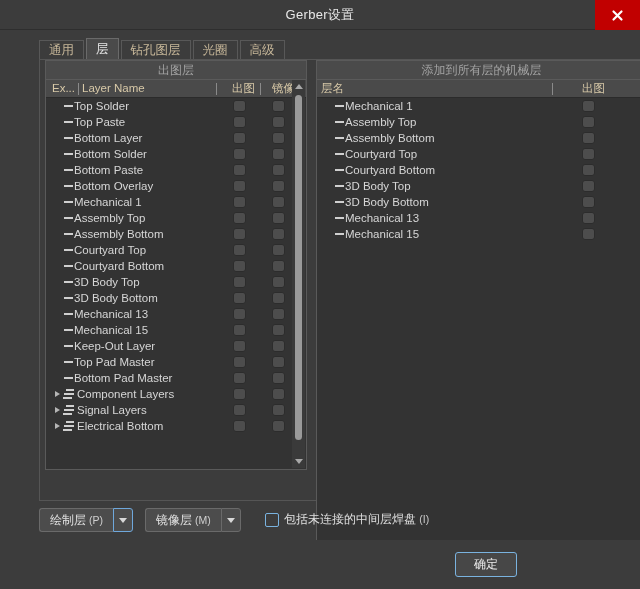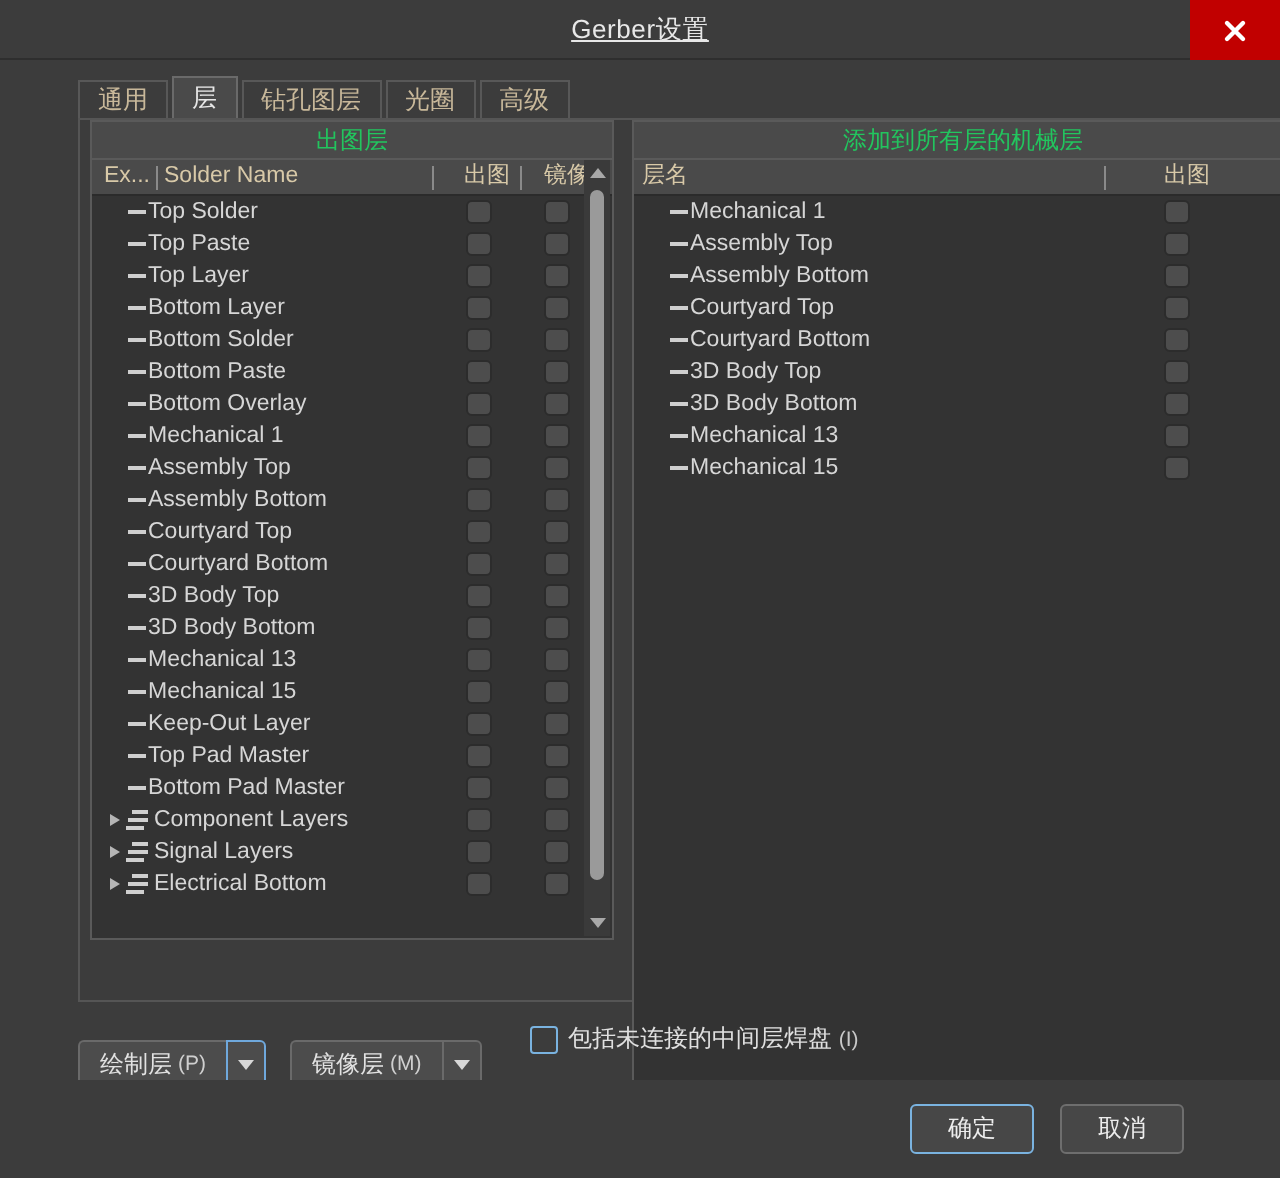--- a/index.html
+++ b/index.html
@@ -12,21 +12,21 @@
 
   
   #titlebar {
     position: absolute; left: 0; top: 0; width: 640px; height: 30px;
     background: #3c3c3c;
     border-bottom: 1px solid #2e2e2e;
   }
   #title-text {
     position: absolute; left: 0; top: 0; width: 640px; height: 30px;
     line-height: 30px; text-align: center;
-    color: #e8e8e8; font-size: 13px; letter-spacing: .3px; text-decoration: underline;
+    color: #e8e8e8; font-size: 13px; letter-spacing: .3px;
   }
   #close-btn {
     position: absolute; right: 0; top: 0; width: 45px; height: 30px;
     background: #c10000;
     display: flex; align-items: center; justify-content: center;
     cursor: pointer;
   }
   #close-btn svg { display:block; }
 
   
@@ -72,21 +72,21 @@
     background: #333333;
     border: 1px solid #5a5a5a;
   }
   #left-panel  { left: 5px;   width: 262px; height: 410px; }
   #right-panel { left: 276px; width: 331px; height: 512px; }
 
   .panel-title {
     position: absolute; left: 0; top: 0; right: 0; height: 19px;
     background: #4a4a4a;
     border-bottom: 1px solid #5a5a5a;
-    color: #22c55e; font-size: 12px;
+    color: #a3a3a3; font-size: 12px;
     text-align: center; line-height: 18px;
   }
   .col-header {
     position: absolute; left: 0; top: 19px; right: 0; height: 18px;
     background: #4a4a4a;
     border-bottom: 1px solid #2b2b2b;
     padding-left: 40px;
   }
   .col-header .ch {
     position: absolute; top: 0; height: 18px; line-height: 17px;
@@ -174,21 +174,21 @@
     background: #9a9a9a;
     border-radius: 4px;
     cursor: pointer;
   }
 
   
   #bottom-controls {
     position: absolute; left: 14px; top: 478px; width: 612px; height: 28px;
   }
   .split-btn {
-    position: absolute; top: 12px; height: 24px;
+    position: absolute; top: 0; height: 24px;
     display: flex; align-items: stretch;
   }
   .split-btn .main {
     background: #4c4c4c;
     border: 1px solid #6a6a6a;
     border-right: none;
     border-radius: 3px 0 0 3px;
     color: #e2e2e2; font-size: 12px;
     padding: 0 10px;
     display: flex; align-items: center;
@@ -265,42 +265,36 @@
       <div class="tab">高级</div>
     </div>
 
   <div id="tabpage">
 
     <div class="panel" id="left-panel">
       <div class="panel-title">出图层</div>
       <div class="col-header">
         <div class="ch" style="left:6px;">Ex...</div>
         <div class="col-sep" style="left:32px;"></div>
-        <div class="ch" style="left:36px;">Solder Name</div>
+        <div class="ch" style="left:36px;">Layer Name</div>
         <div class="col-sep" style="left:170px;"></div>
         <div class="ch" style="left:186px;">出图</div>
         <div class="col-sep" style="left:214px;"></div>
         <div class="ch" style="left:226px;">镜像</div>
       </div>
       <div class="list-area" id="left-list">
           <div class="row">
             <div class="dash"></div>
             <div class="row-label">Top Solder</div>
             <div class="cb" style="left: 187px;"></div>
             <div class="cb" style="left: 226px;"></div>
           </div>
           <div class="row">
             <div class="dash"></div>
             <div class="row-label">Top Paste</div>
-            <div class="cb" style="left: 187px;"></div>
-            <div class="cb" style="left: 226px;"></div>
-          </div>
-          <div class="row">
-            <div class="dash"></div>
-            <div class="row-label">Top Layer</div>
             <div class="cb" style="left: 187px;"></div>
             <div class="cb" style="left: 226px;"></div>
           </div>
           <div class="row">
             <div class="dash"></div>
             <div class="row-label">Bottom Layer</div>
             <div class="cb" style="left: 187px;"></div>
             <div class="cb" style="left: 226px;"></div>
           </div>
           <div class="row">
@@ -525,14 +519,13 @@
         <span class="acc">(I)</span>
       </div>
     </div>
 
   </div>
 </div>
 
 <div id="footer">
 
   <div class="dlg-btn" id="ok-btn">确定</div>
-  <div class="dlg-btn" id="cancel-btn">取消</div>
 </div>
 
 </body></html>

